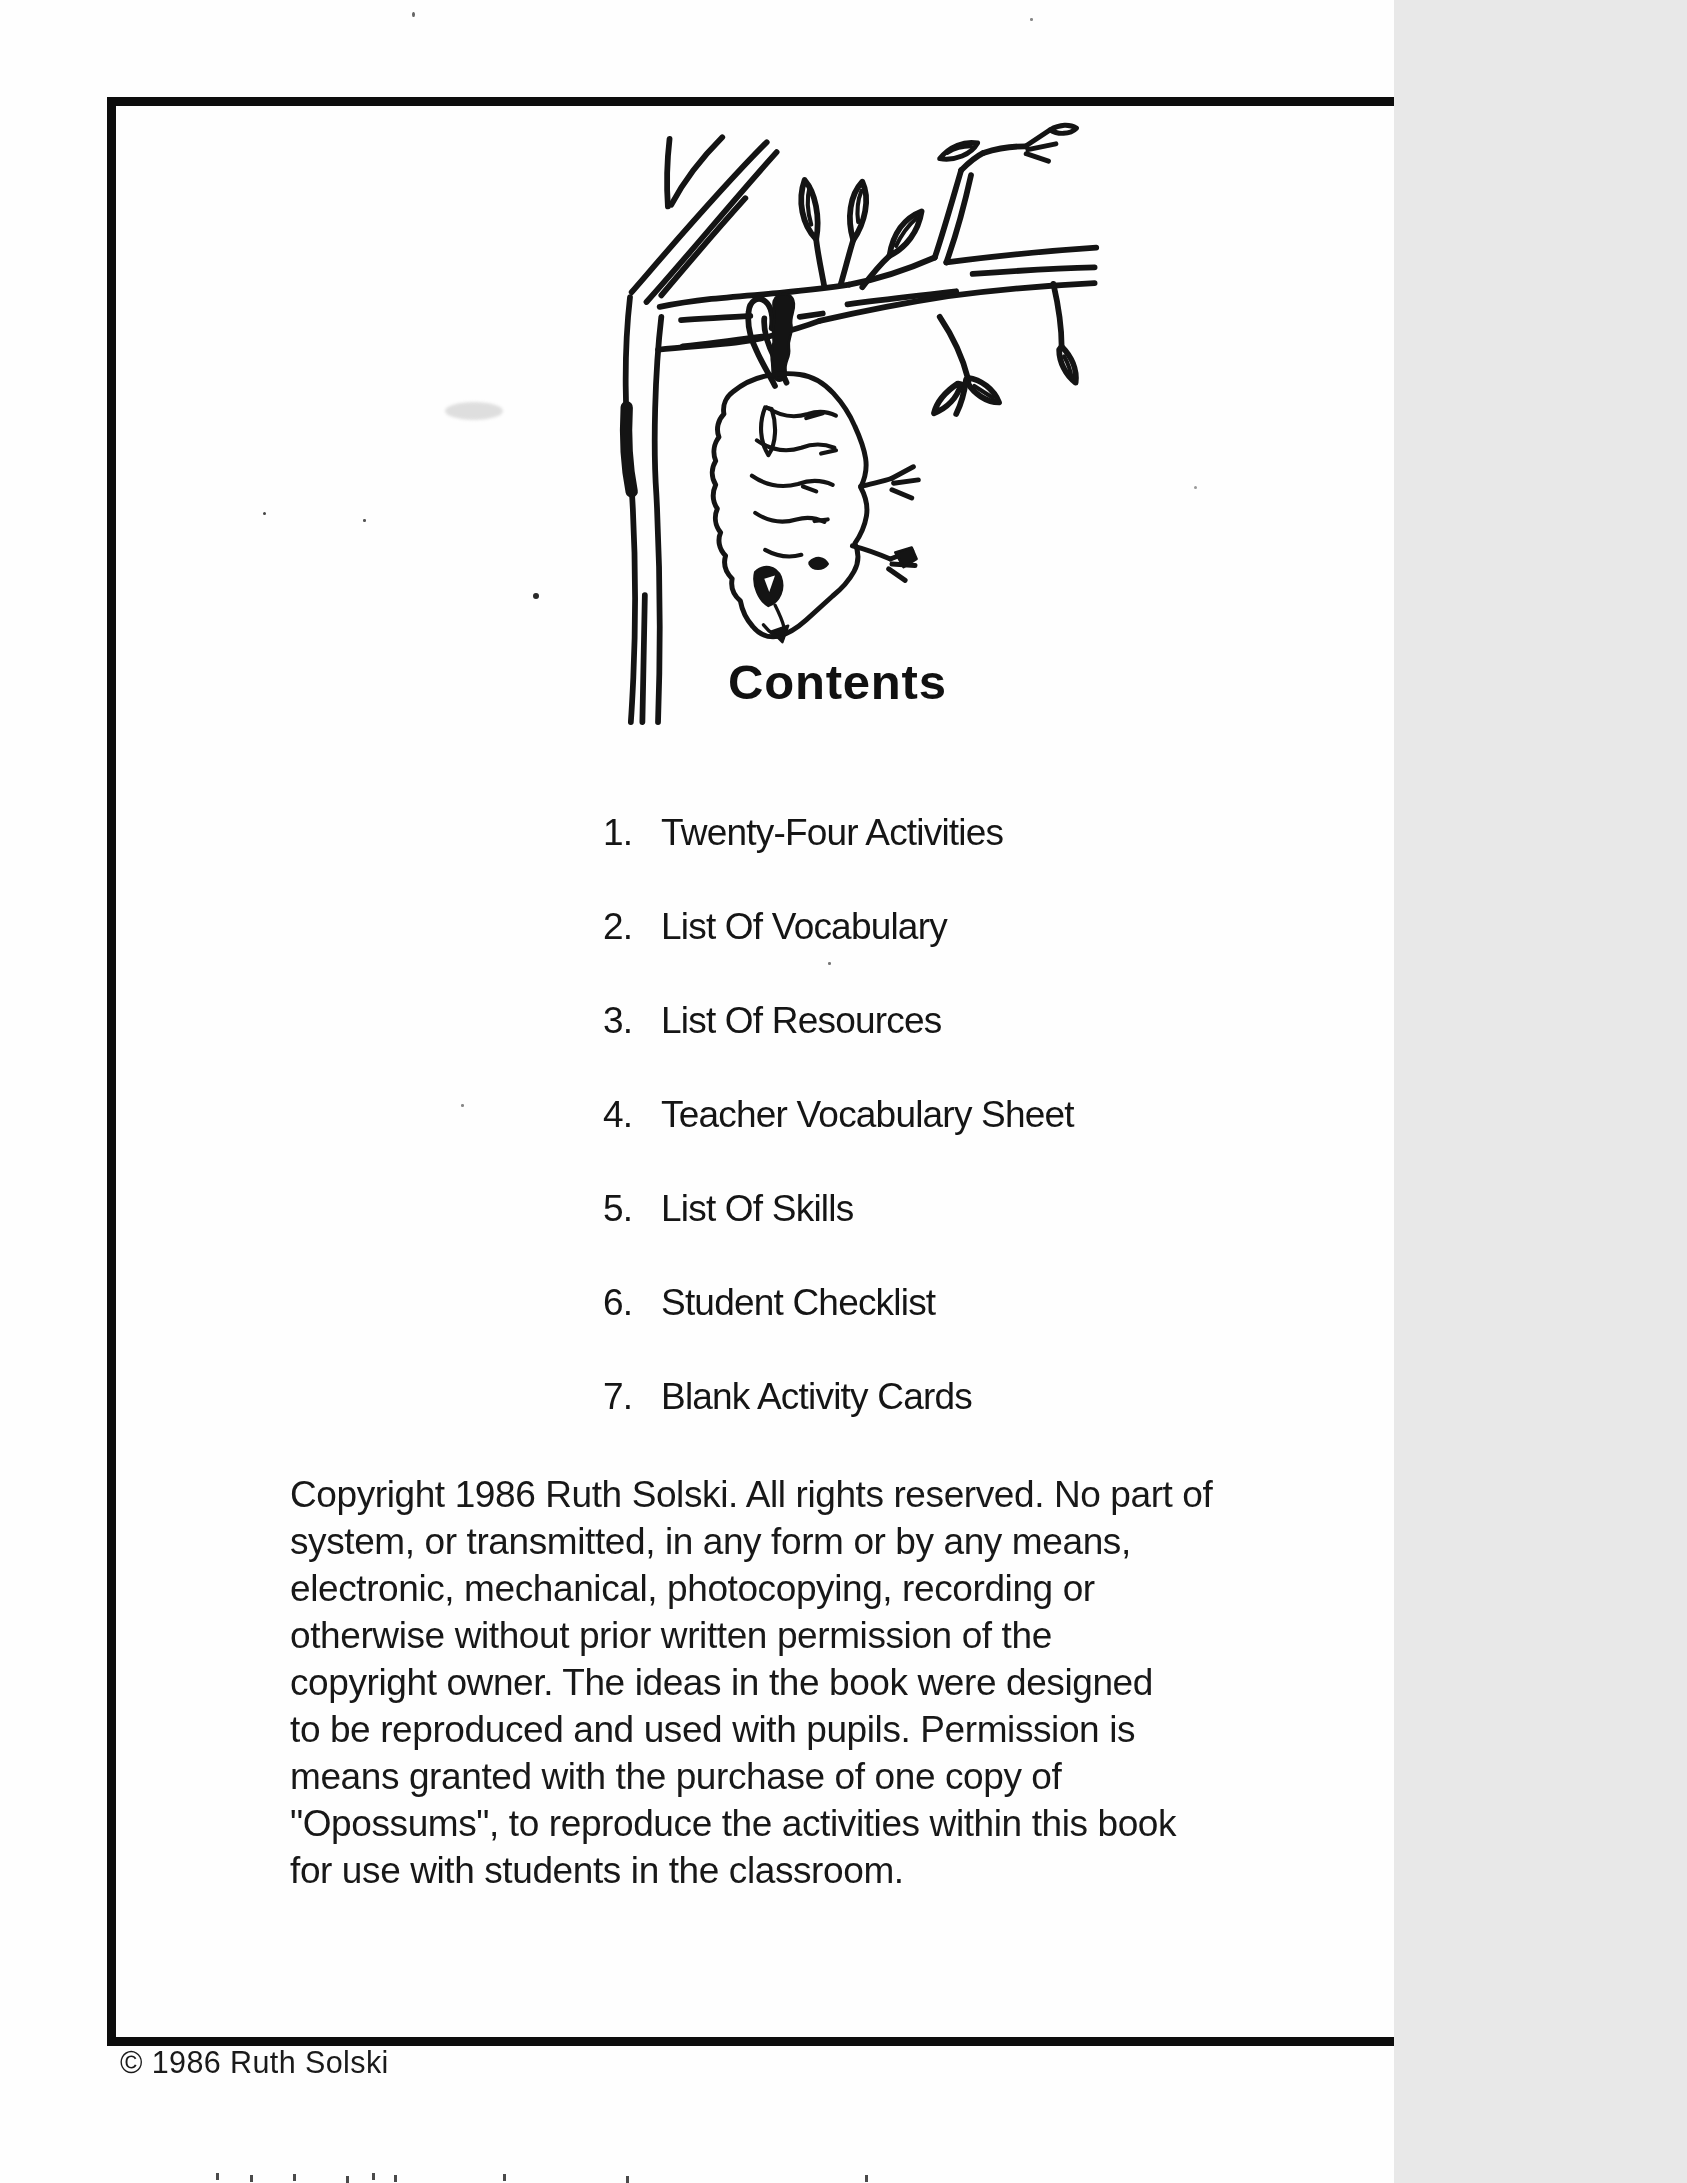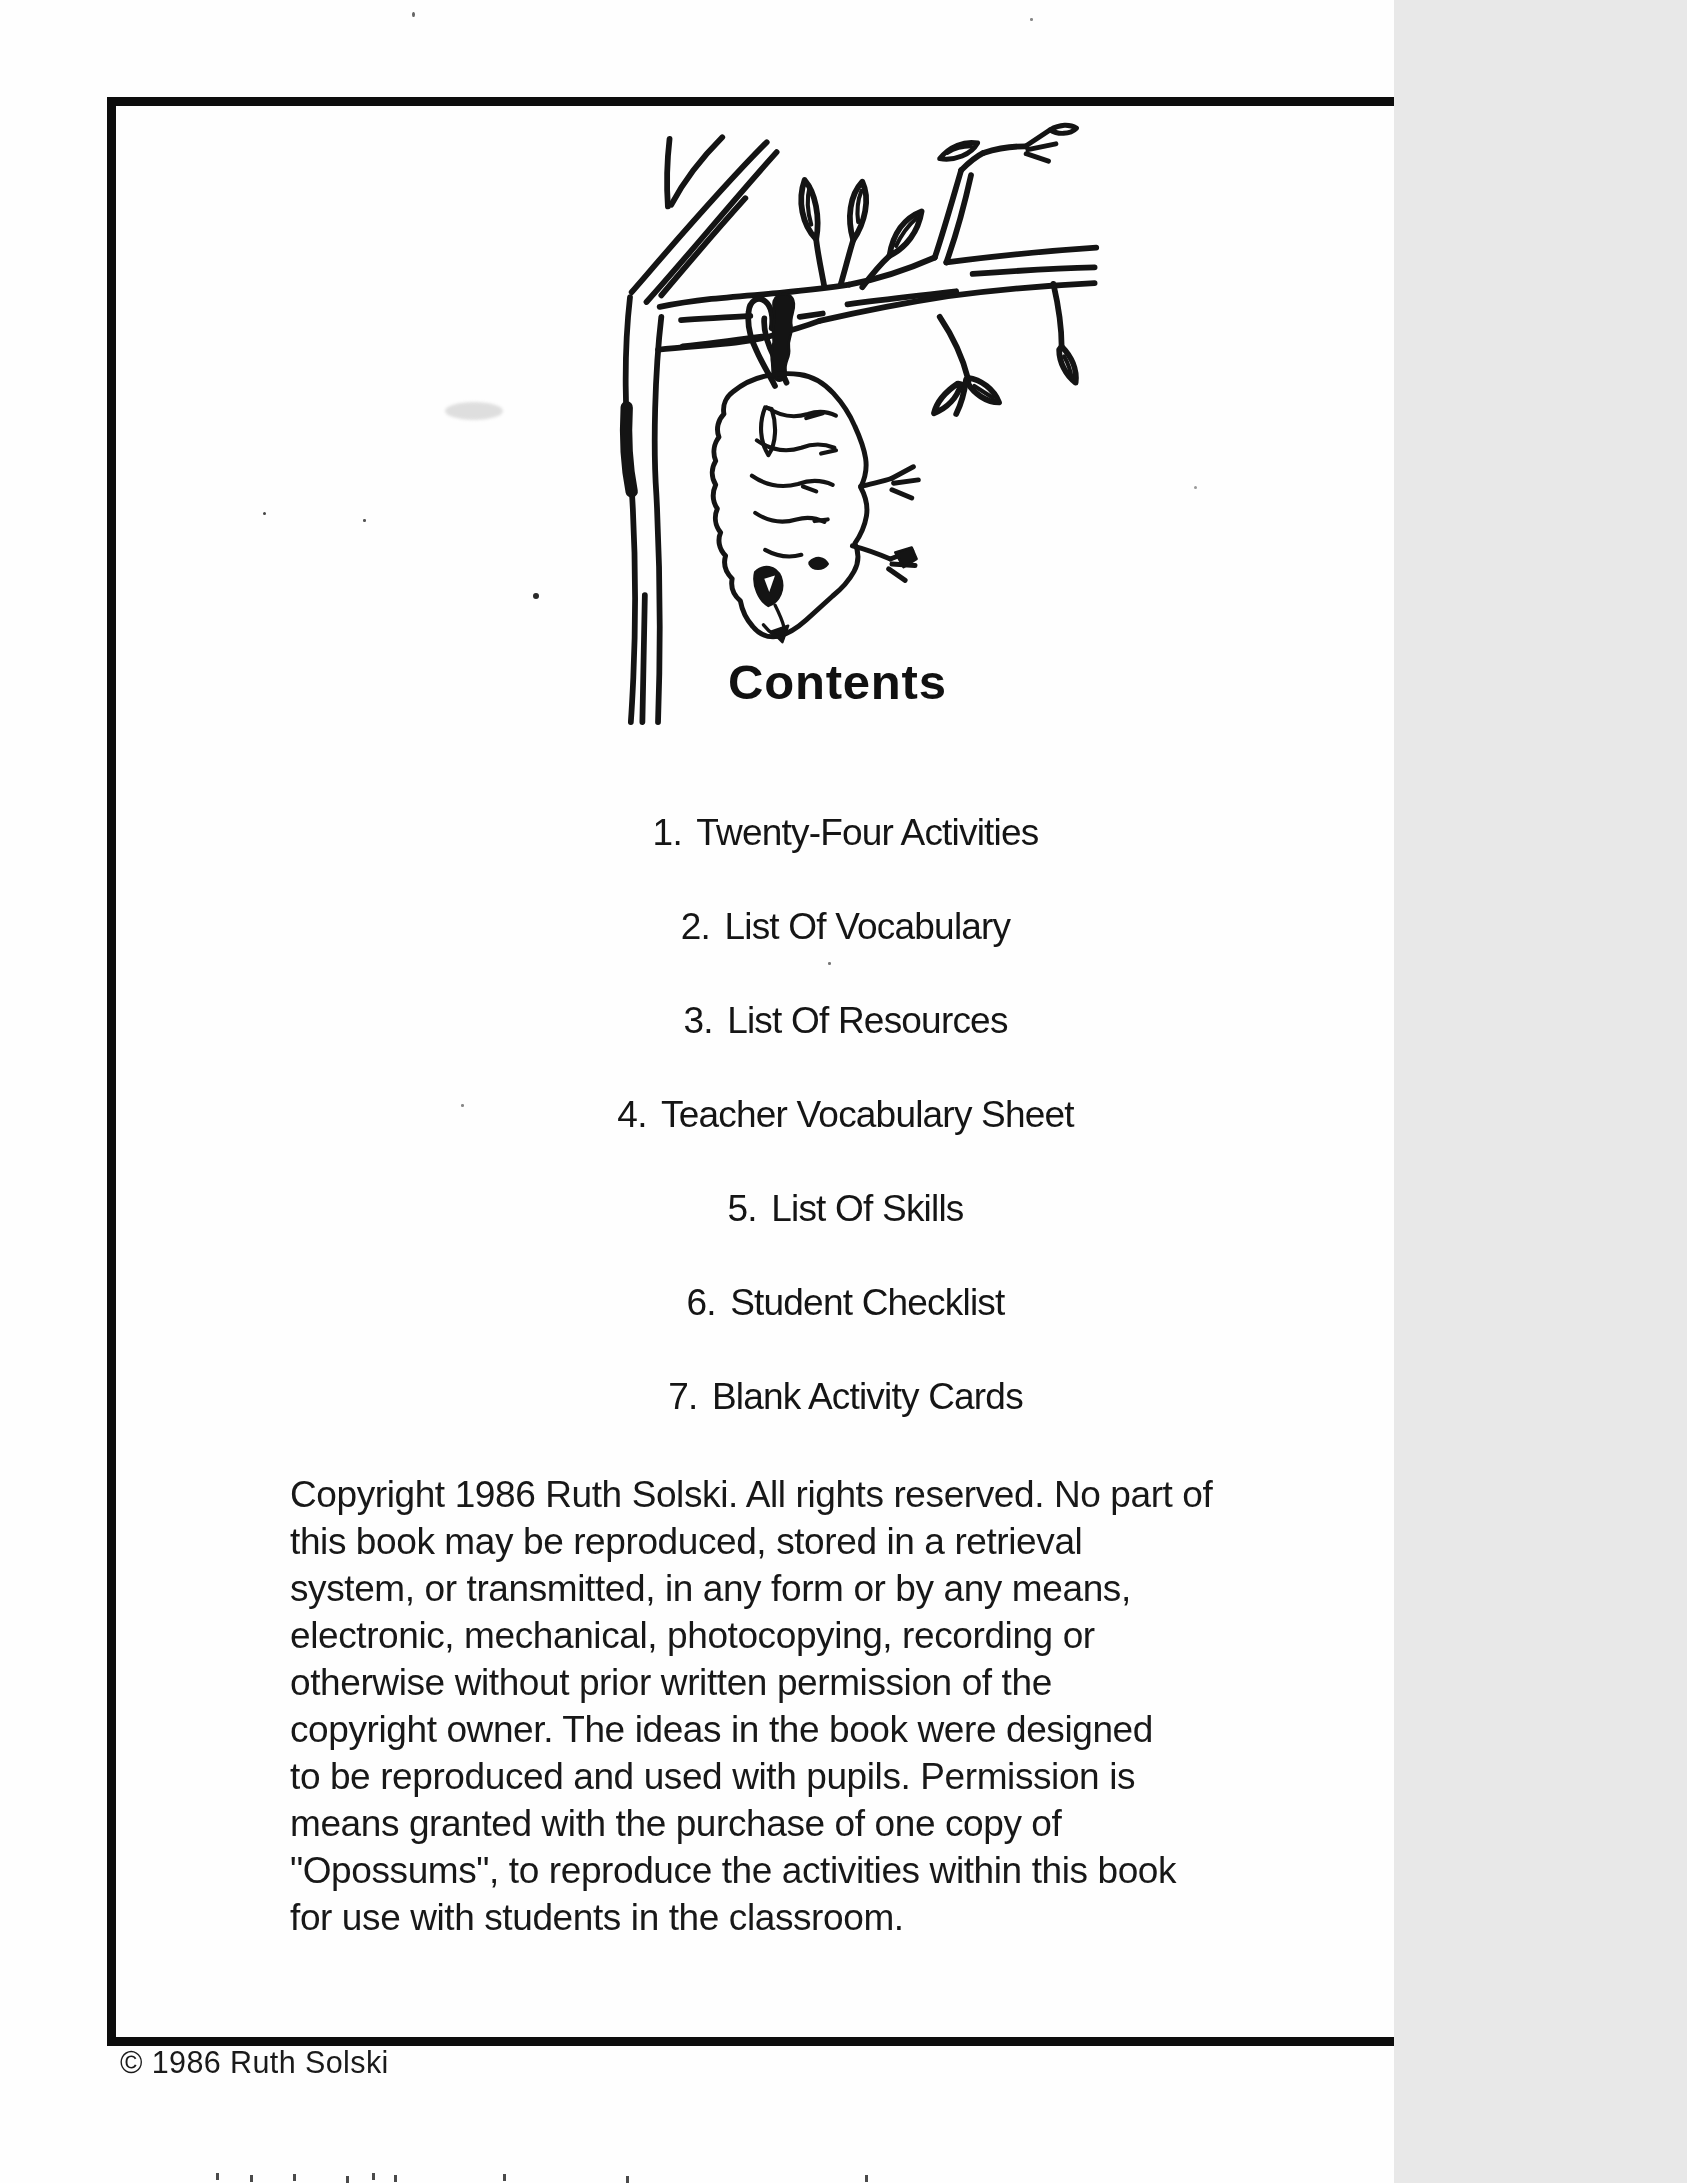--- a/index.html
+++ b/index.html
@@ -13,21 +13,21 @@
     position:absolute; left:107px; top:97px; width:1448px; height:1949px;
     border:9px solid #0c0c0c; box-sizing:border-box; background:transparent;
   }
   .illus{ position:absolute; left:559px; top:101px; width:544px; height:626px; }
   .page-title{
     position:absolute; left:728px; top:654px; margin:0;
     font-size:49px; font-weight:700; letter-spacing:0.8px; color:#111;
   }
   .toc{
     position:absolute; left:603px; top:811px; margin:0; padding:0; list-style:none;
-    font-size:37px; letter-spacing:-0.8px; color:#151515;text-align:center;
+    font-size:37px; letter-spacing:-0.8px; color:#151515;
   }
   .toc li{ line-height:43px; margin-bottom:51px; white-space:nowrap; }
   .toc .num{ display:inline-block; width:58px; }
   .copyright{
     position:absolute; left:290px; top:1471px; width:1104px;
     font-size:37px; line-height:47px; letter-spacing:-0.4px; color:#181818;
     white-space:nowrap;
   }
   .footer-copyright{
     position:absolute; left:84px; top:2045px;
@@ -177,21 +177,20 @@
     <li>
       <span class="num">6.</span><span>Student Checklist</span>
     </li>
     <li>
       <span class="num">7.</span><span>Blank Activity Cards</span>
     </li>
   </ol>
 
   <div class="copyright">
     <div>Copyright 1986 Ruth Solski. All rights reserved. No part of</div>
-    <div>this book may be reproduced, stored in a retrieval</div>
     <div>system, or transmitted, in any form or by any means,</div>
     <div>electronic, mechanical, photocopying, recording or</div>
     <div>otherwise without prior written permission of the</div>
     <div>copyright owner. The ideas in the book were designed</div>
     <div>to be reproduced and used with pupils. Permission is</div>
     <div>means granted with the purchase of one copy of</div>
     <div>"Opossums", to reproduce the activities within this book</div>
     <div>for use with students in the classroom.</div>
   </div>
 

